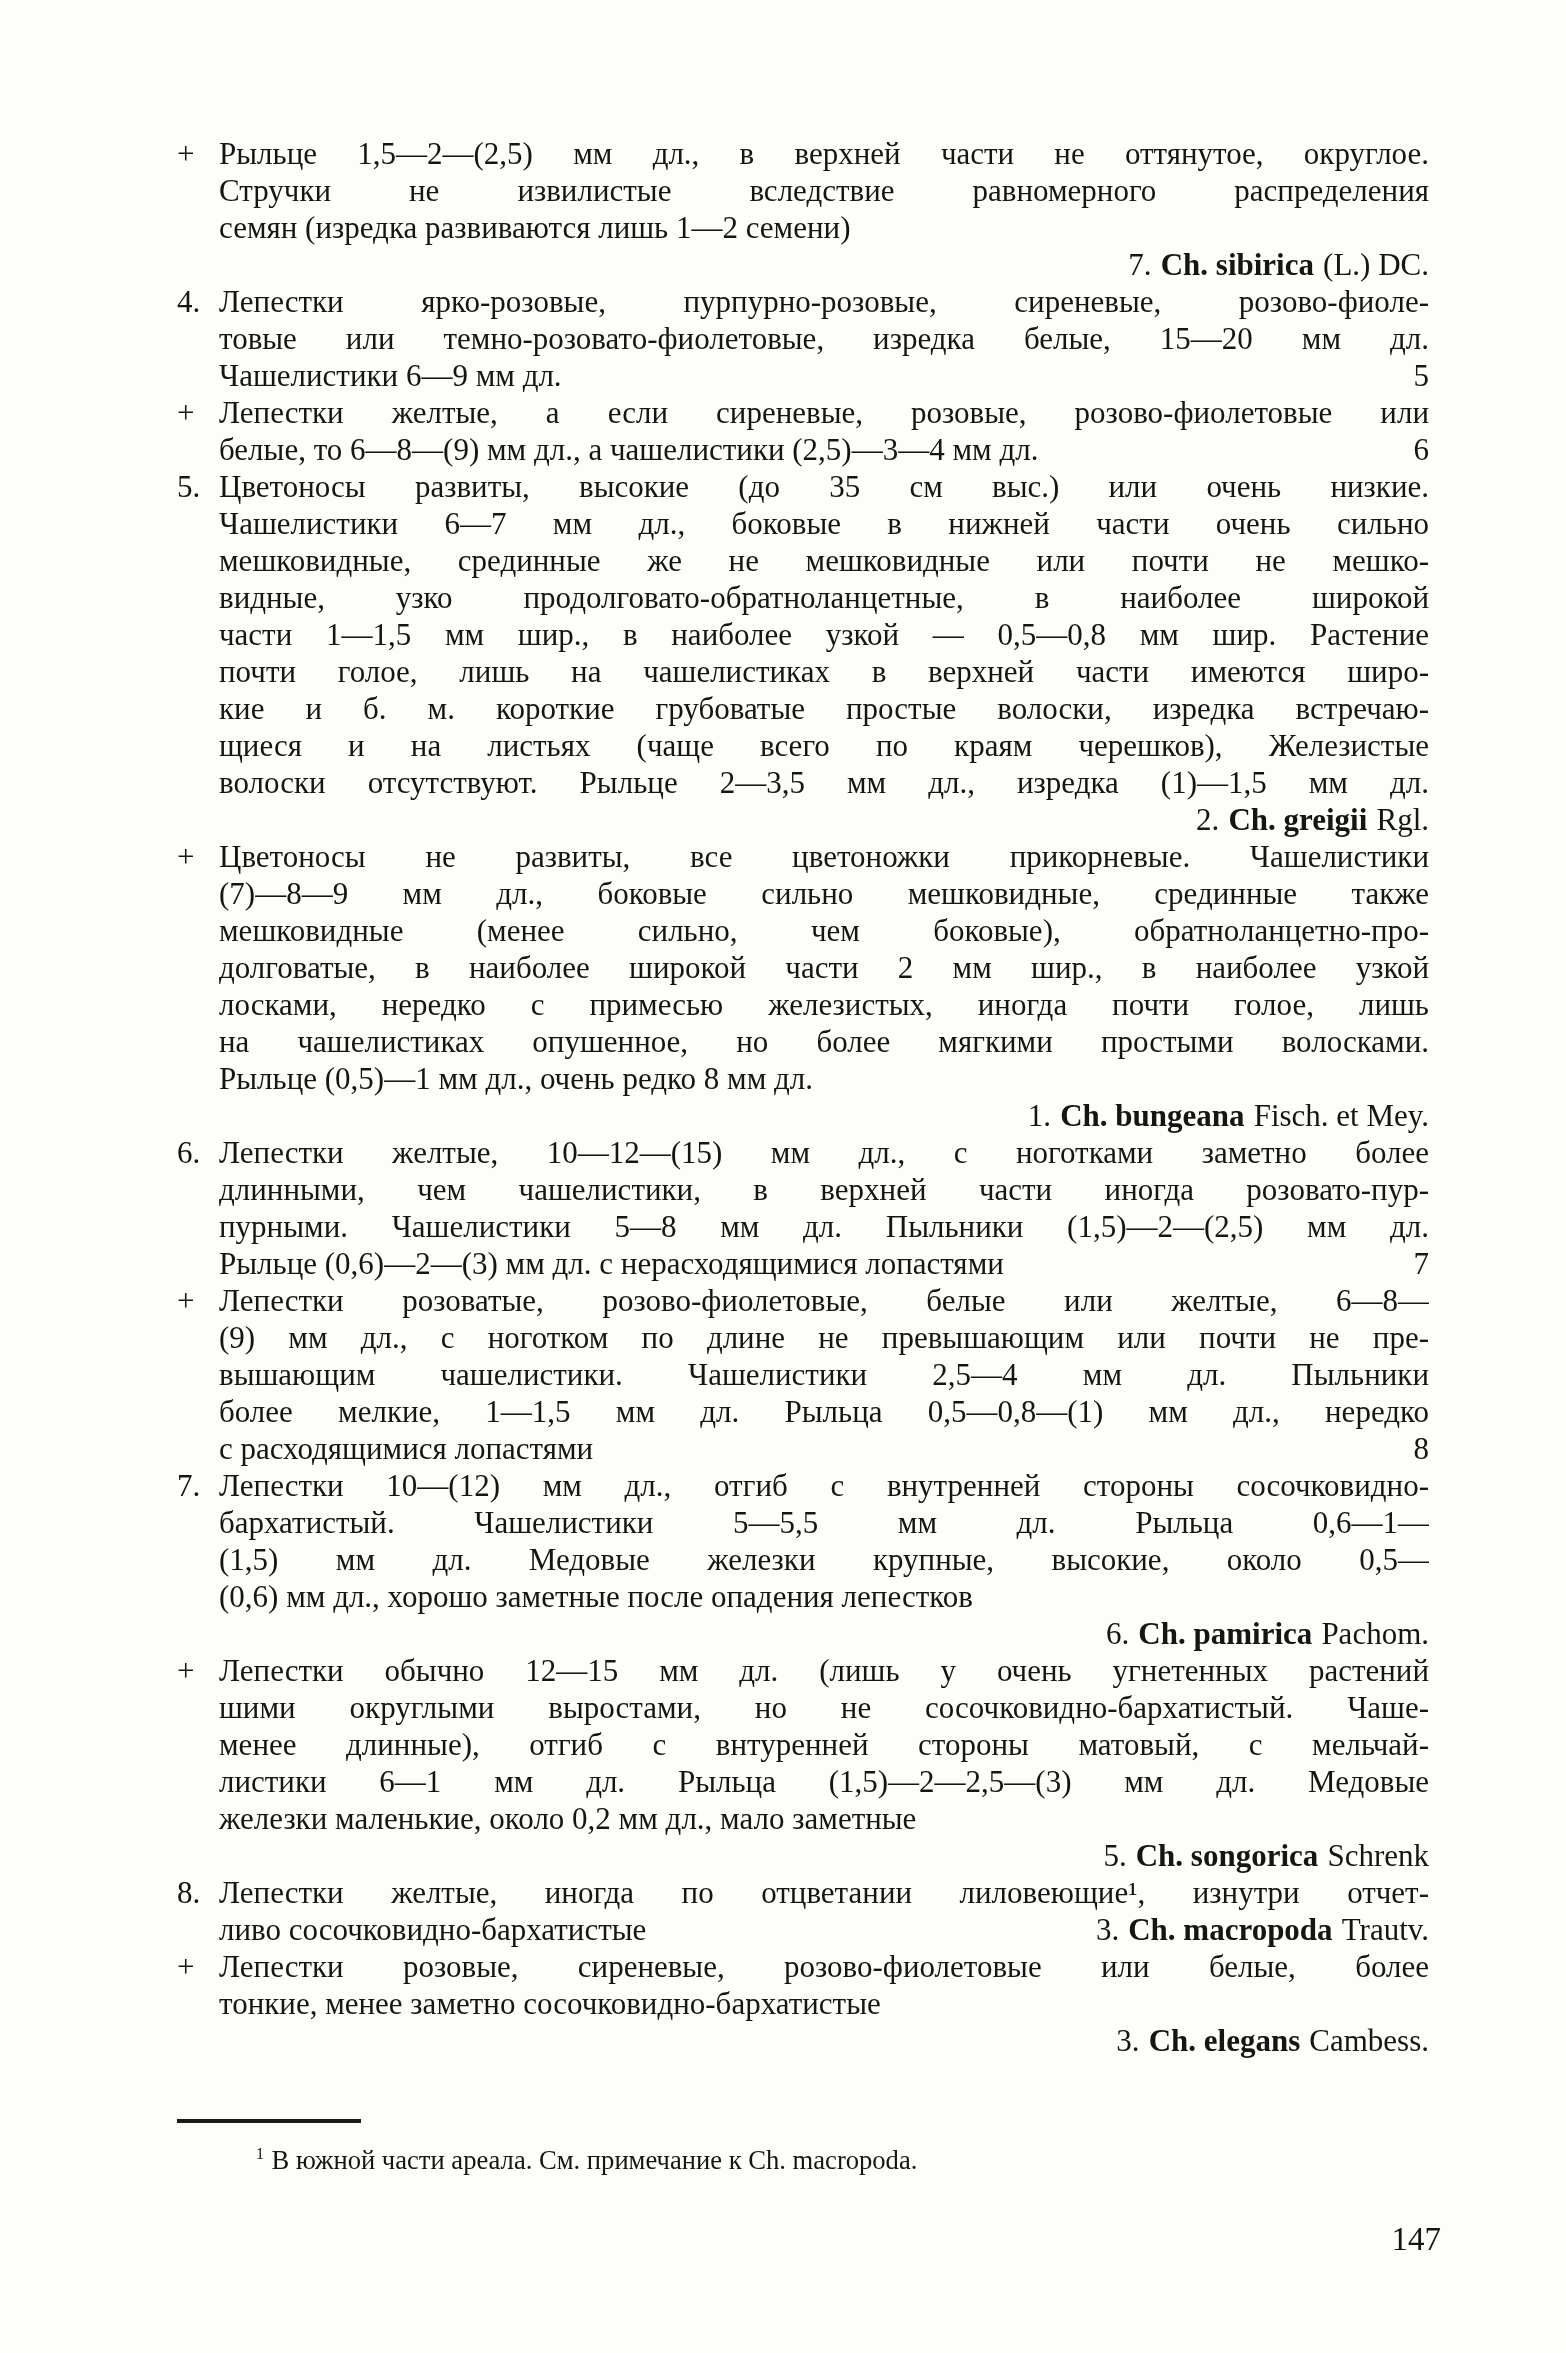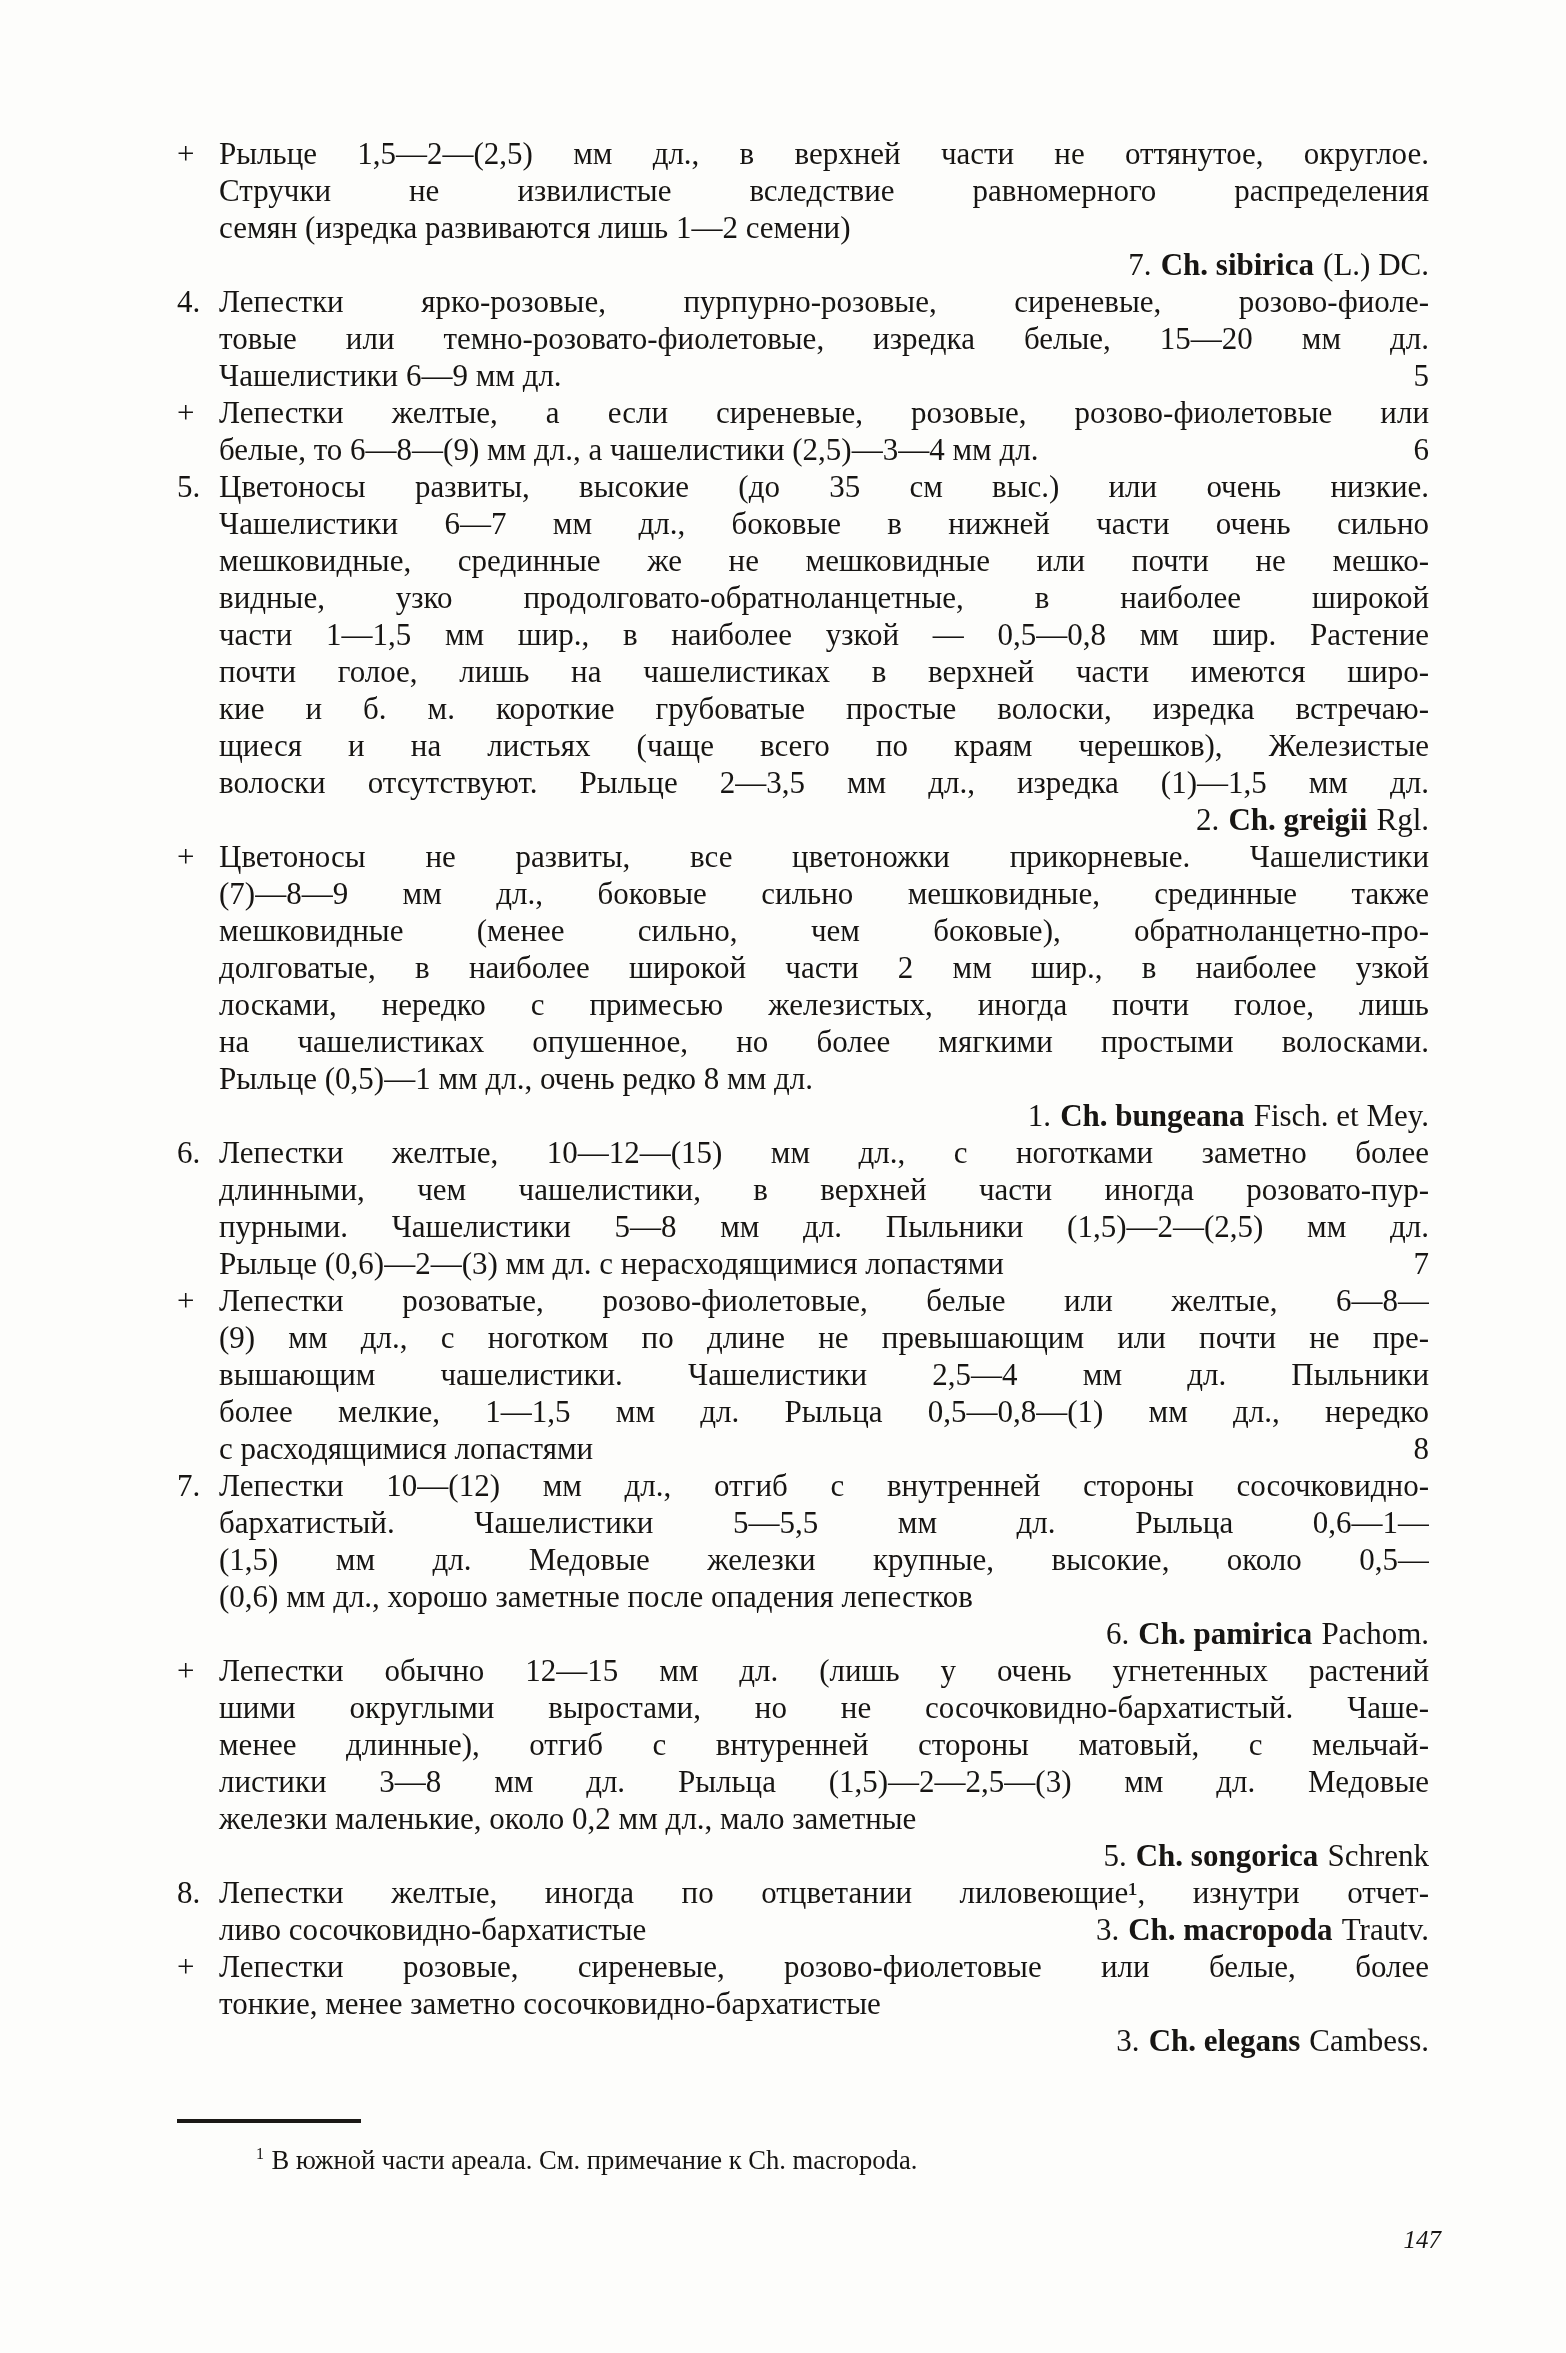--- a/index.html
+++ b/index.html
@@ -15,21 +15,21 @@
   .marker{flex:0 0 42px;}
   .text{flex:1 1 auto;min-width:0;}
   .line.j .text{text-align:justify;text-align-last:justify;}
   .tail{flex:0 0 auto;padding-left:28px;}
   .refnum{flex:0 0 auto;}
   .species{flex:0 0 auto;font-weight:bold;margin-left:9.1px;}
   .author{flex:0 0 auto;margin-left:9.1px;}
   .fn-rule{position:absolute;left:177px;top:2119px;width:184px;height:4.2px;background:#1b1916;}
   .footnote{position:absolute;left:256px;top:2137px;font-size:26.6px;line-height:33px;}
   .fn-sup{vertical-align:super;font-size:16px;margin-right:7.5px;}
-  .page-number{position:absolute;top:2223px;right:125px;font-size:25px;line-height:33px;font-style:italic;}
+  .page-number{position:absolute;top:2223px;right:125px;font-size:33px;line-height:33px;}
 </style>
 </head>
 <body>
 
 <div class="scan-page">
   <div class="key-block">
 
     <div class="line j">
         <span class="marker">+</span>
         <span class="text">Рыльце 1,5—2—(2,5) мм дл., в верхней части не оттянутое, округлое.</span>
@@ -217,21 +217,21 @@
     <div class="line j">
         <span class="marker"></span>
         <span class="text">шими округлыми выростами, но не сосочковидно-бархатистый. Чаше-</span>
       </div>
     <div class="line j">
         <span class="marker"></span>
         <span class="text">менее длинные), отгиб с внтуренней стороны матовый, с мельчай-</span>
       </div>
     <div class="line j">
         <span class="marker"></span>
-        <span class="text">листики 3—8 мм дл. Рыльца (1,5)—2—2,5—(3) мм дл. Медовые</span>
+        <span class="text">листики 6—1 мм дл. Рыльца (1,5)—2—2,5—(3) мм дл. Медовые</span>
       </div>
     <div class="line">
         <span class="marker"></span>
         <span class="text">железки маленькие, около 0,2 мм дл., мало заметные</span>
       </div>
     <div class="line">
         <span class="marker"></span>
         <span class="text"></span>
         <span class="refnum">5.</span>
         <span class="species">Ch. songorica</span>

